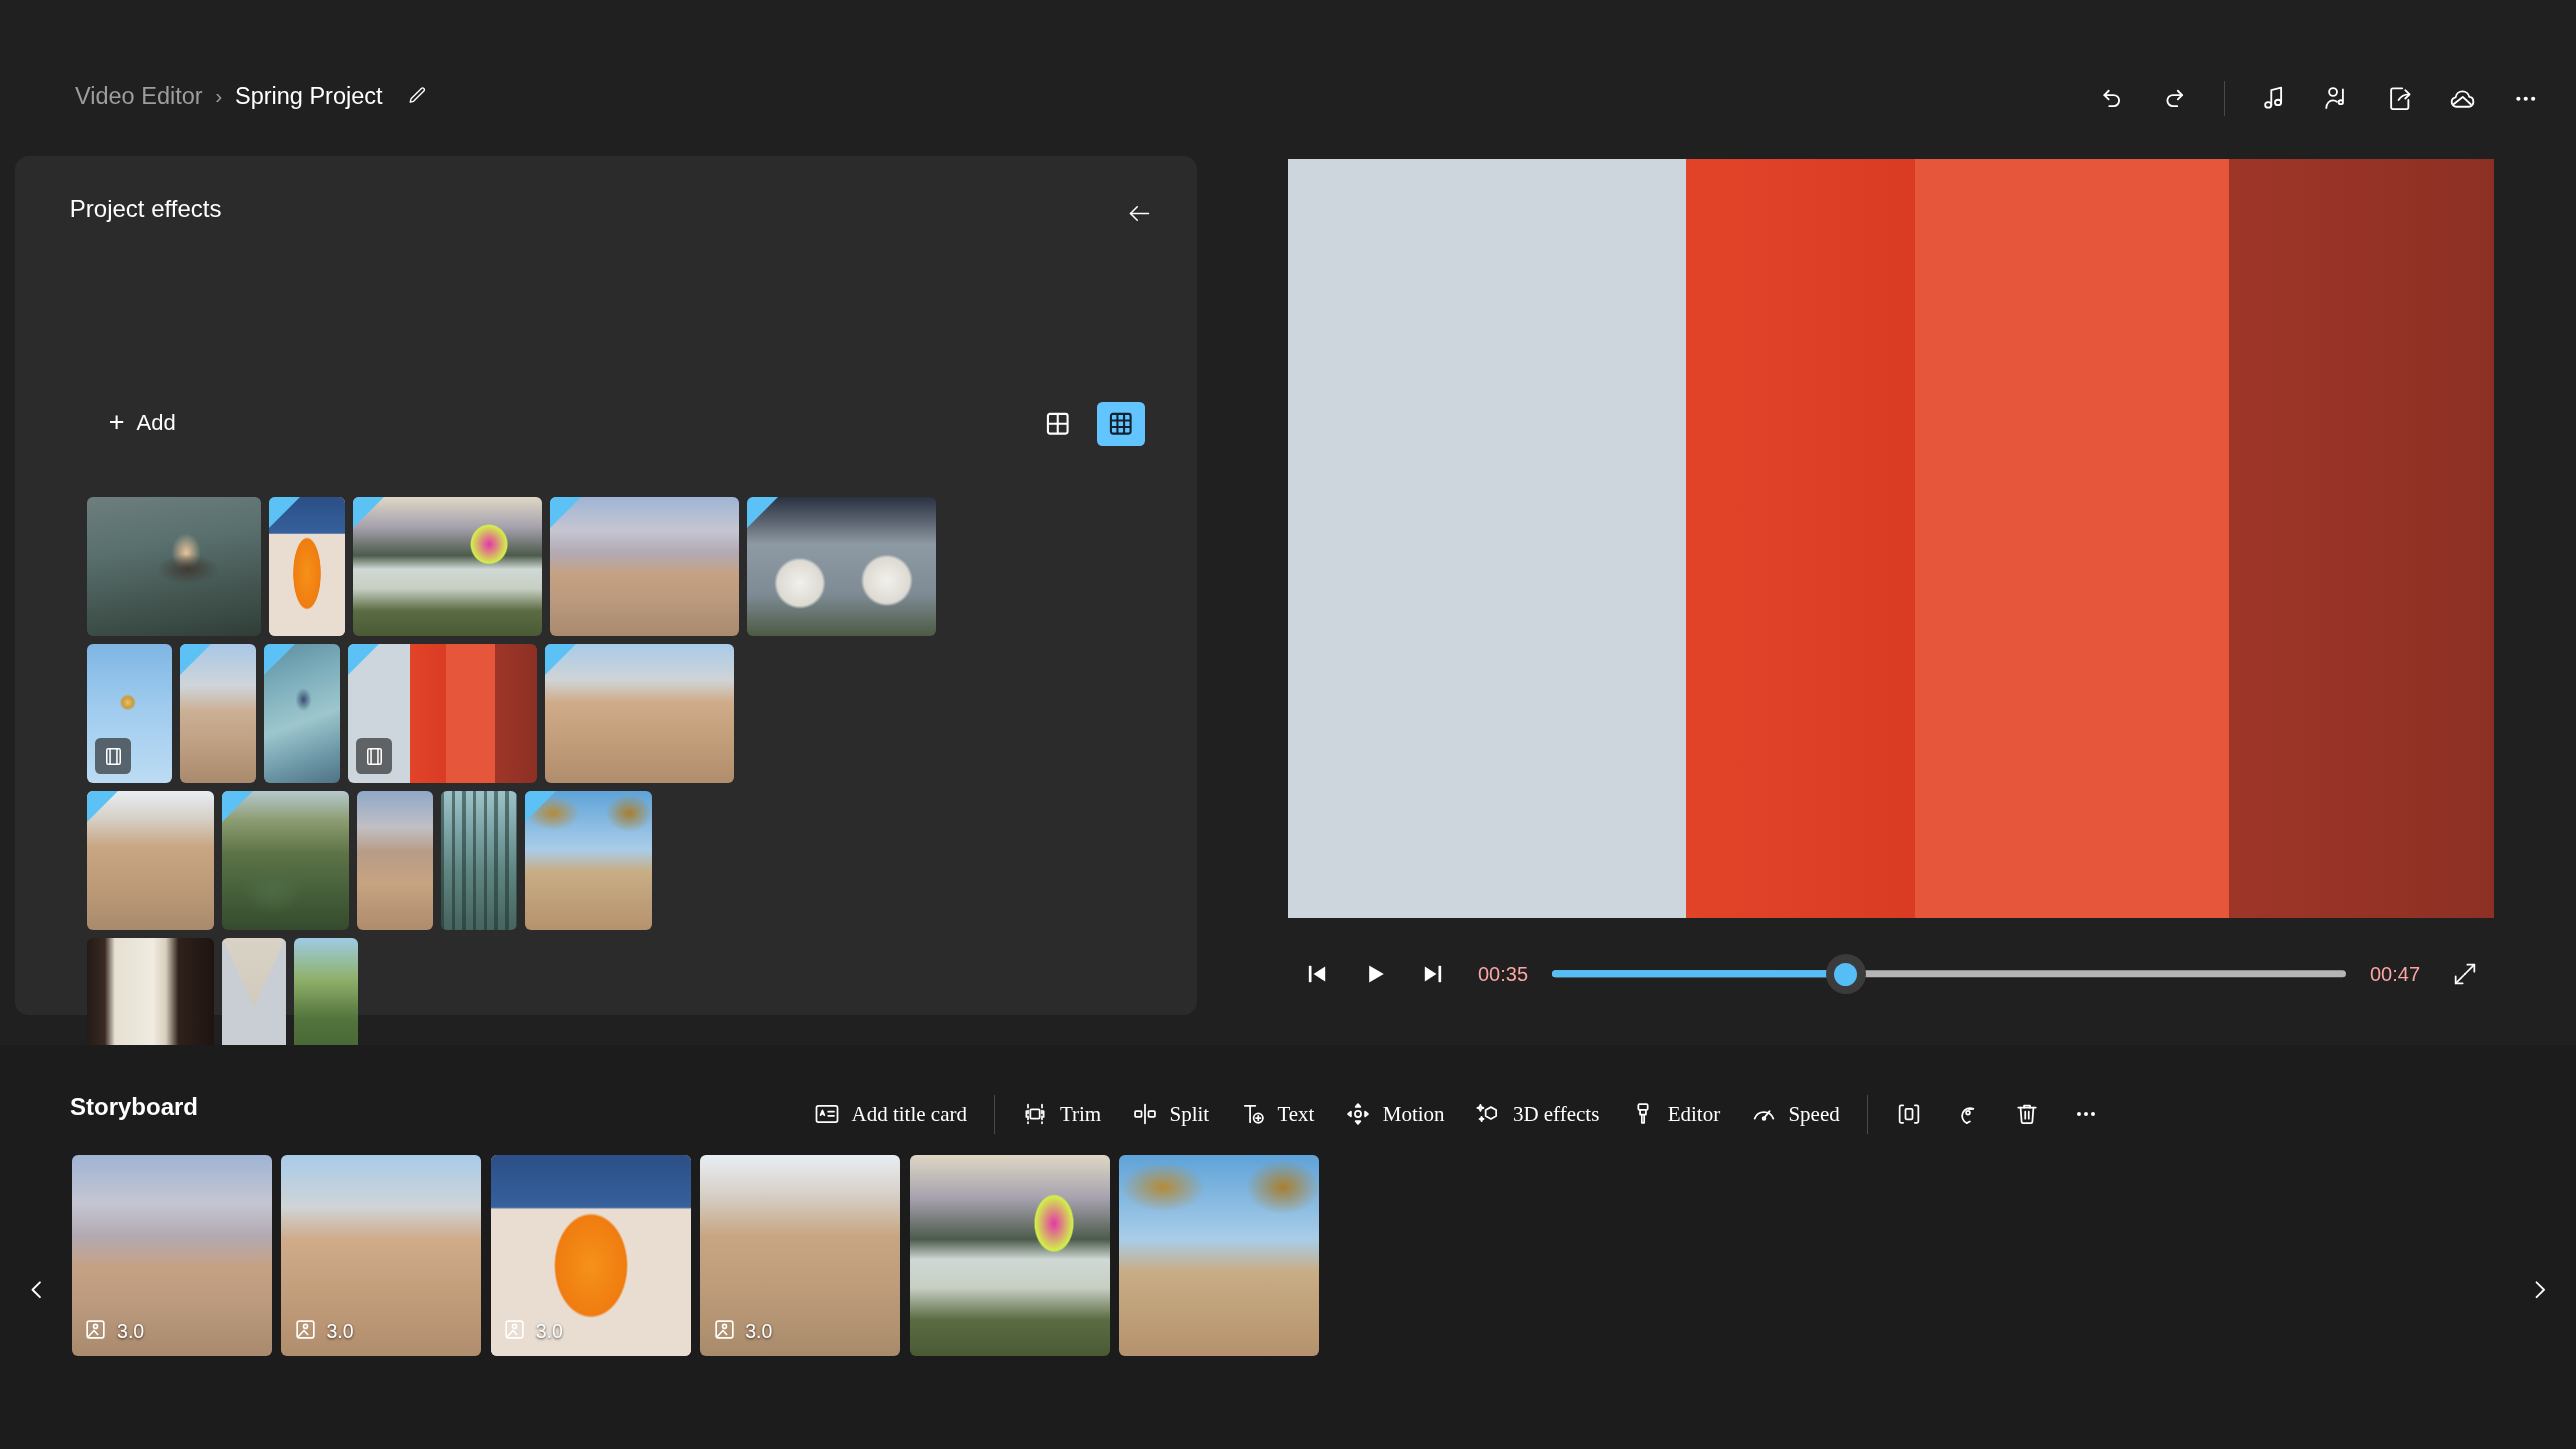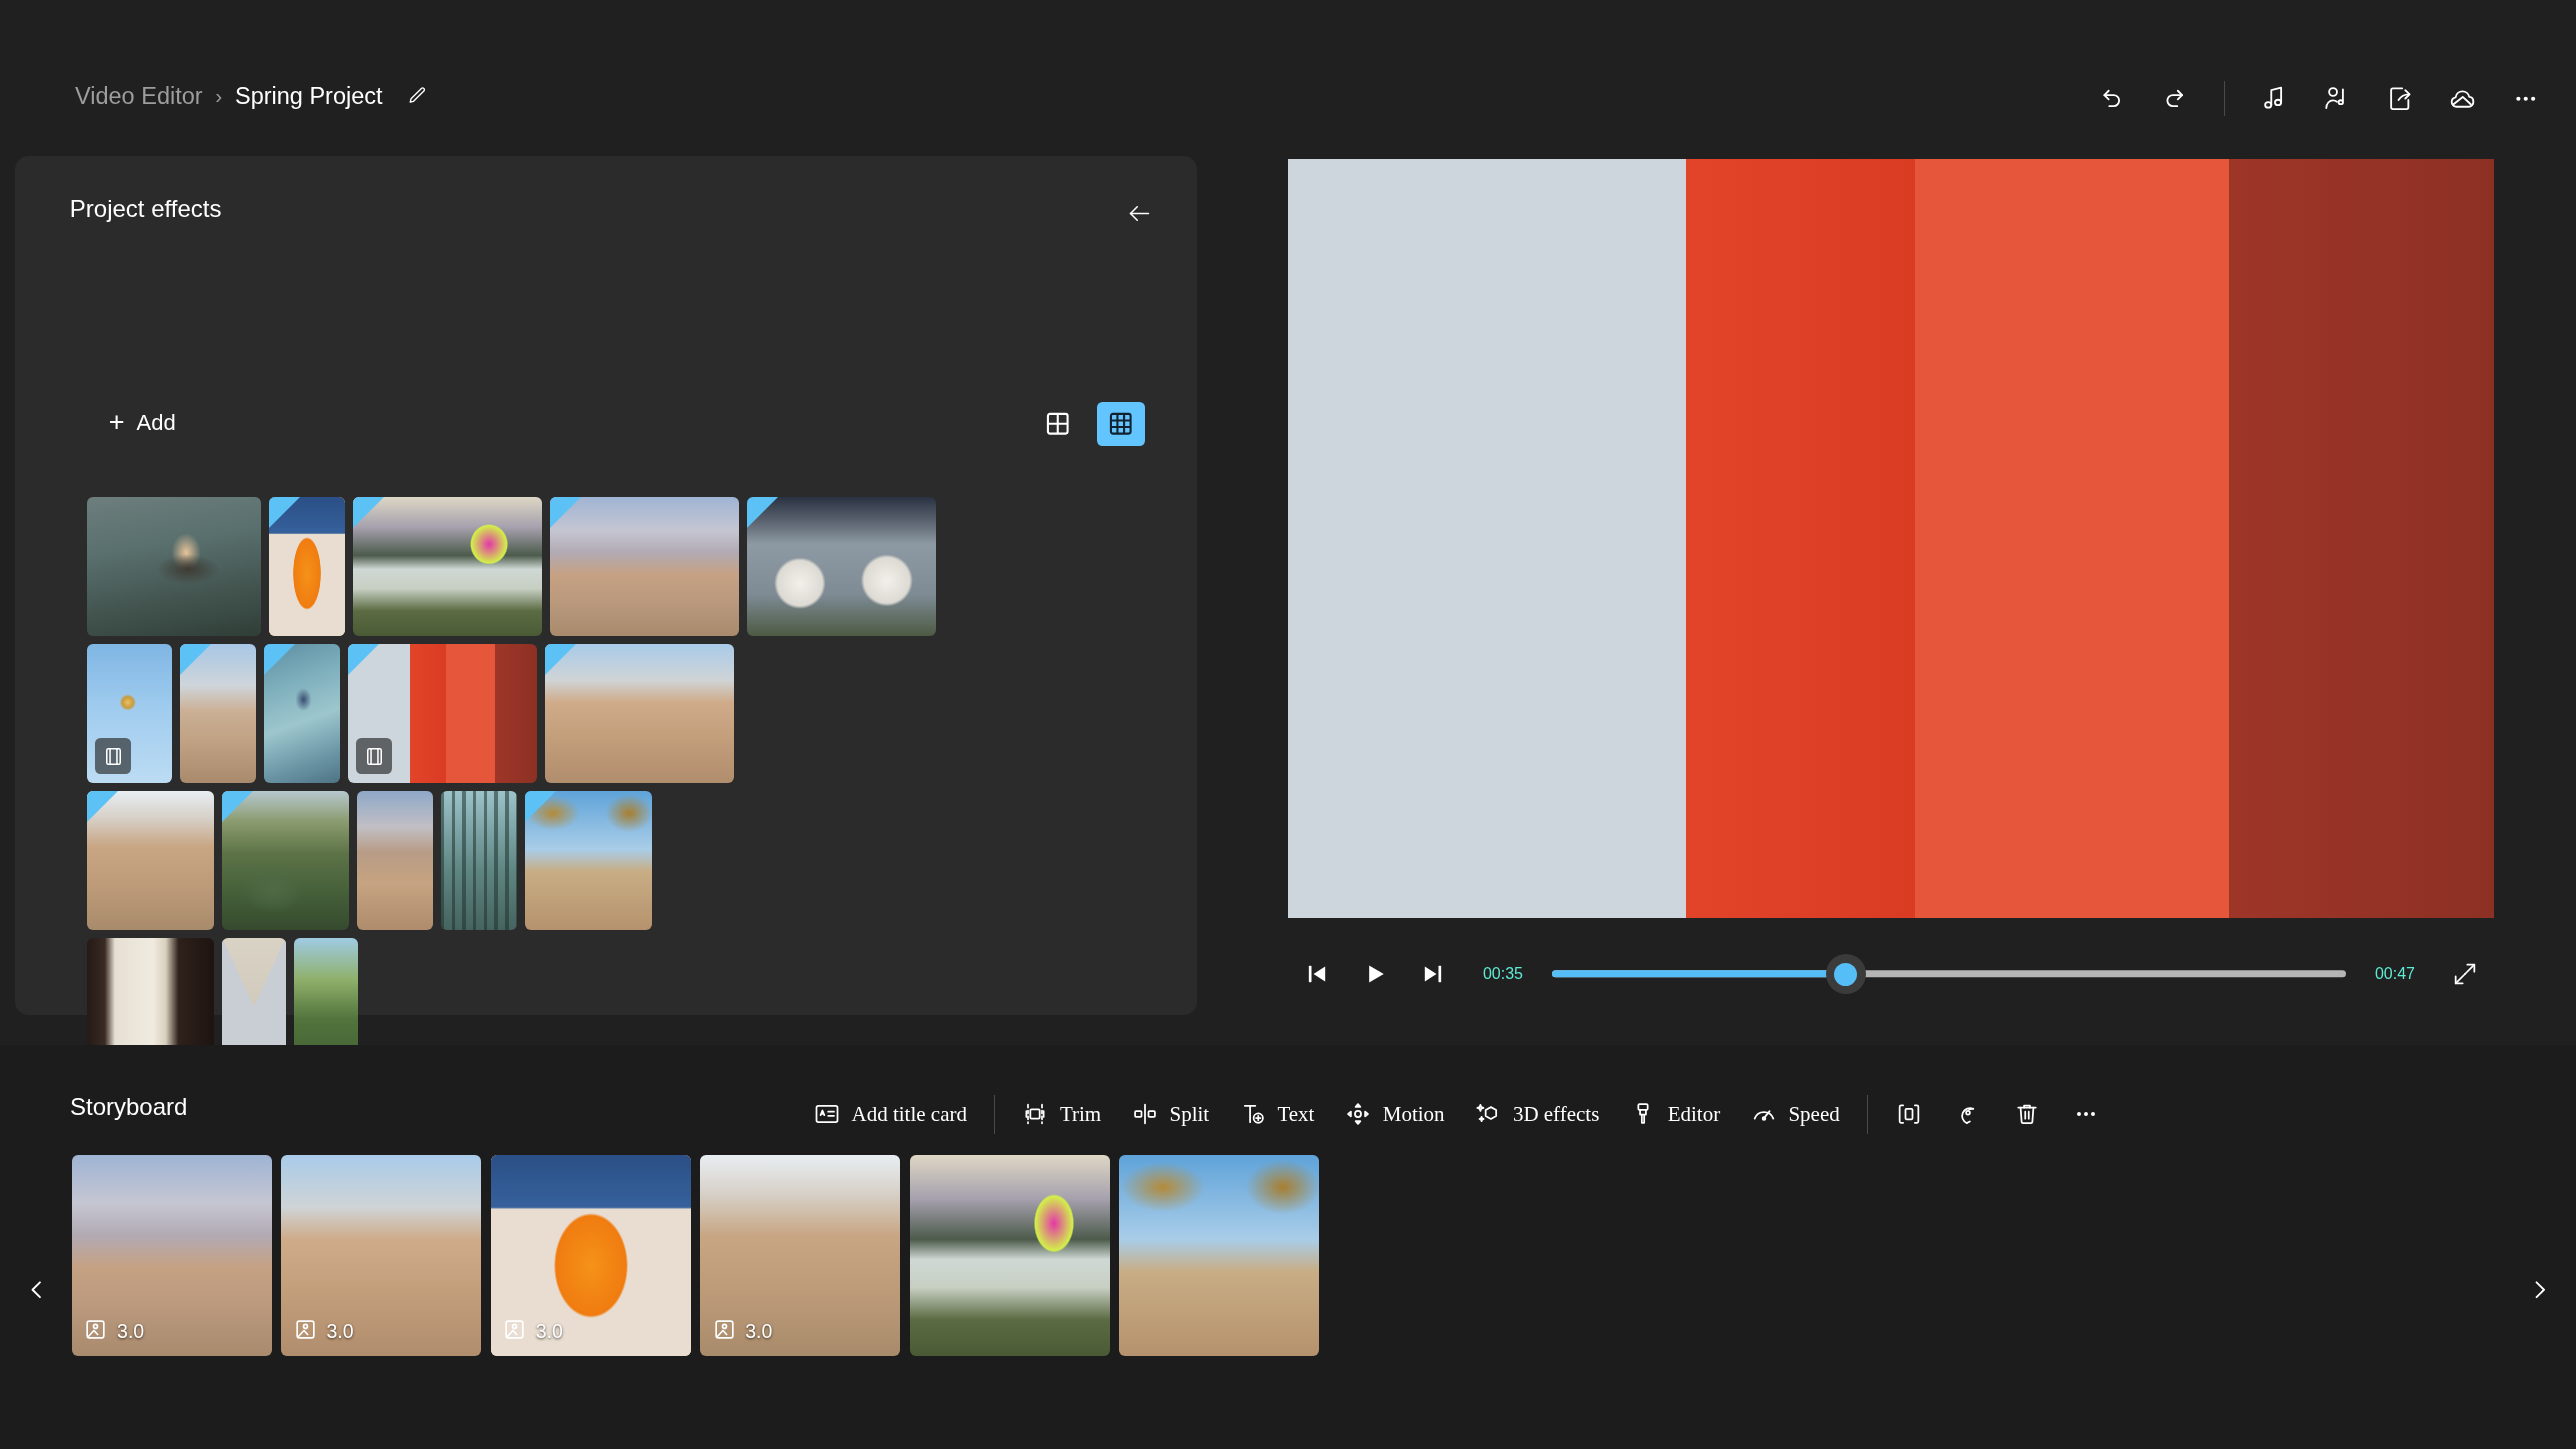--- a/index.html
+++ b/index.html
@@ -158,21 +158,21 @@
     position: absolute; left: 0; top: 789px;
     width: 1206px; height: 58px;
     display: flex; align-items: center;
   }
   .ctrl-btn {
     width: 58px; height: 58px;
     display: flex; align-items: center; justify-content: center;
   }
   .ctrl-btn svg { width: 28px; height: 28px; }
   .time {
-    font-size: 16px; color: #5eead4;
+    font-size: 20px; color: #fca5a5;
     width: 82px; text-align: center;
     font-variant-numeric: tabular-nums;
   }
   .seek {
     position: relative; flex: 1;
     height: 58px;
     display: flex; align-items: center;
     margin: 0 8px;
   }
   .seek-track {
@@ -198,21 +198,21 @@
   }
 
   
   .storyboard {
     position: absolute; left: 0; top: 1045px;
     width: 2576px; height: 404px;
     background: #1c1c1c;
   }
   .sb-title {
     position: absolute; left: 70px; top: 1093px;
-    font-size: 24px; color: #ffffff; font-weight: normal;
+    font-size: 24px; color: #ffffff; font-weight: bold;
   }
   .sb-toolbar {
     position: absolute; left: 798px; top: 1085px;
     height: 58px;
     display: flex; align-items: center; font-family: Liberation Serif, serif;
   }
   .tb-item {
     height: 51px; padding: 0 14.8px;
     display: flex; align-items: center; gap: 10.7px;
     border-radius: 4.7px;

